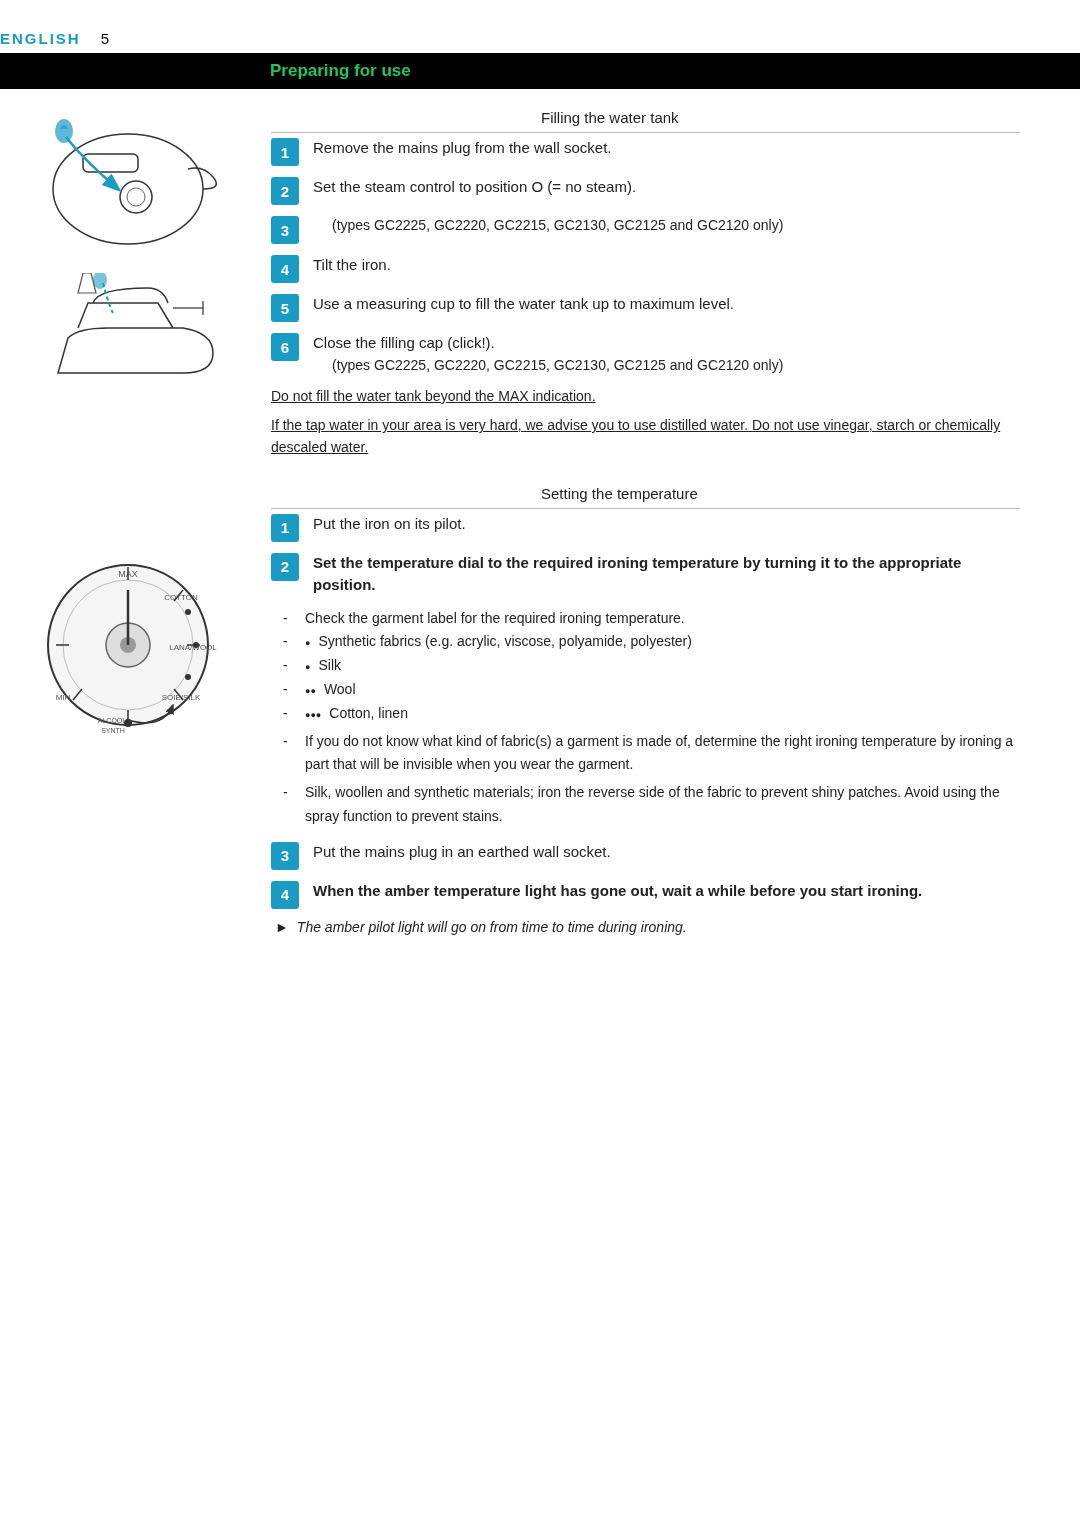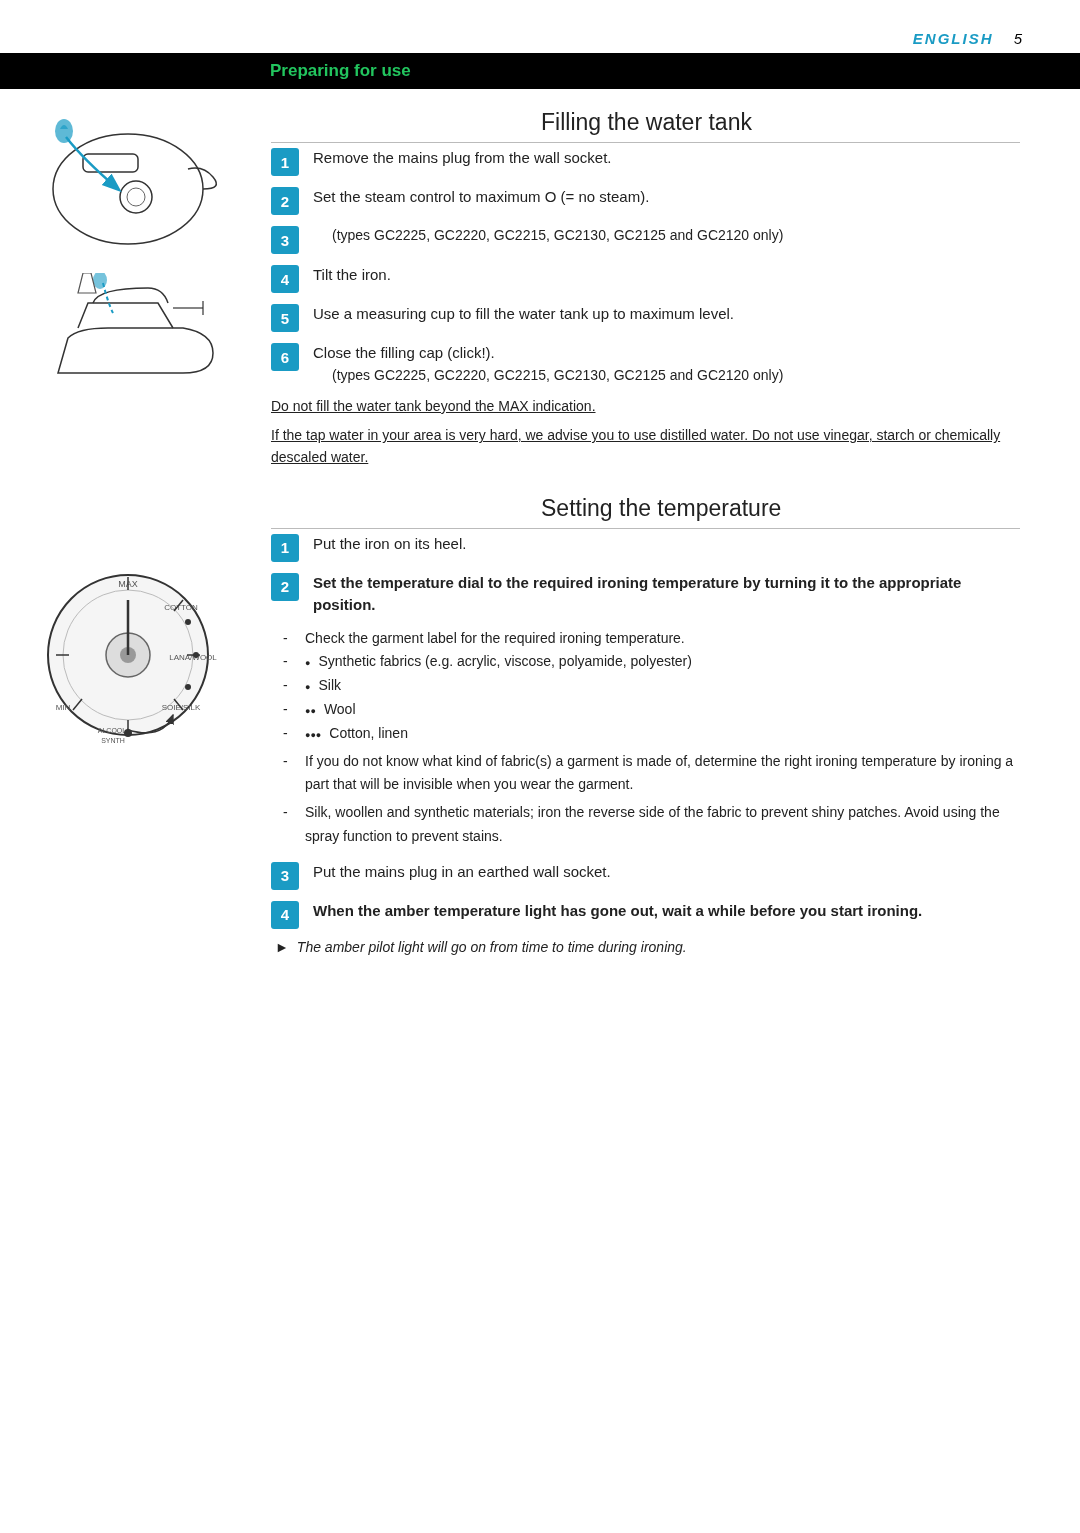--- a/index.html
+++ b/index.html
@@ -12,47 +12,46 @@
       color: #222;
     }
     .page {
       width: 1080px;
       min-height: 1533px;
       padding: 30px 0 30px 0;
       position: relative;
     }
     
     .header-lang {
-      text-align: right;
+      text-align: left;
       padding-right: 56px;
       padding-bottom: 6px;
       font-weight: bold;
       font-size: 15px;
       letter-spacing: 2px;
       color: #000;
-      font-style: italic;
     }
     .header-lang span.page-num {
       font-weight: normal;
       margin-left: 14px;
       font-size: 15px;
       color: #000;
     }
     
     .section-bar {
       background: #000;
       color: #22c55e;
       font-weight: bold;
       font-size: 17px;
       padding: 8px 0 8px 270px;
       margin-bottom: 0;
     }
     
     .subsection-title {
-      font-size: 23px;
+      font-size: 15px;
       font-weight: normal;
       border-bottom: 1.5px solid #bbb;
       padding: 10px 0 6px 270px;
       margin-bottom: 4px;
     }
     
     .two-col {
       display: flex;
       flex-direction: row;
       margin-top: 10px;
@@ -237,21 +236,21 @@
         <span>Filling the water tank</span>
       </div>
 
       <div class="step">
         <div class="step-num">1</div>
         <div class="step-text">Remove the mains plug from the wall socket.</div>
       </div>
 
       <div class="step">
         <div class="step-num">2</div>
-        <div class="step-text">Set the steam control to maximum O (= no steam).</div>
+        <div class="step-text">Set the steam control to position O (= no steam).</div>
       </div>
 
       <div class="step">
         <div class="step-num">3</div>
         <div class="step-text">
           <div class="note">(types GC2225, GC2220, GC2215, GC2130, GC2125 and GC2120 only)</div>
         </div>
       </div>
 
       <div class="step">
@@ -324,21 +323,21 @@
       </div>
     </div>
 
     <div class="right-col">
       <div class="subsection-title">
         <span>Setting the temperature</span>
       </div>
 
       <div class="step">
         <div class="step-num">1</div>
-        <div class="step-text">Put the iron on its heel.</div>
+        <div class="step-text">Put the iron on its pilot.</div>
       </div>
 
       <div class="step">
         <div class="step-num">2</div>
         <div class="step-text">
           <strong>Set the temperature dial to the required ironing temperature by turning it to the appropriate position.</strong>
         </div>
       </div>
 
       <ul class="bullet-list">

